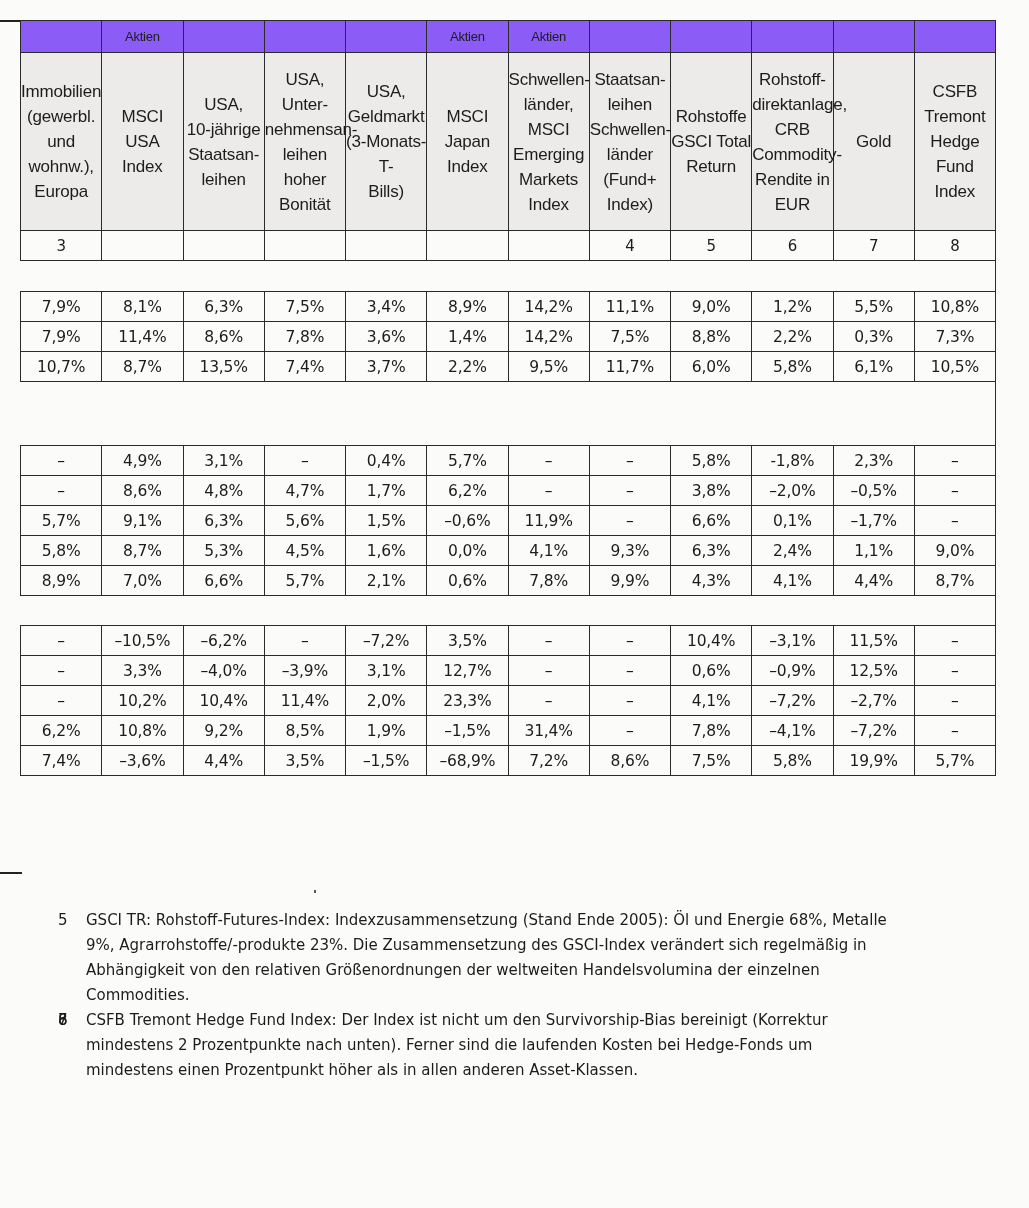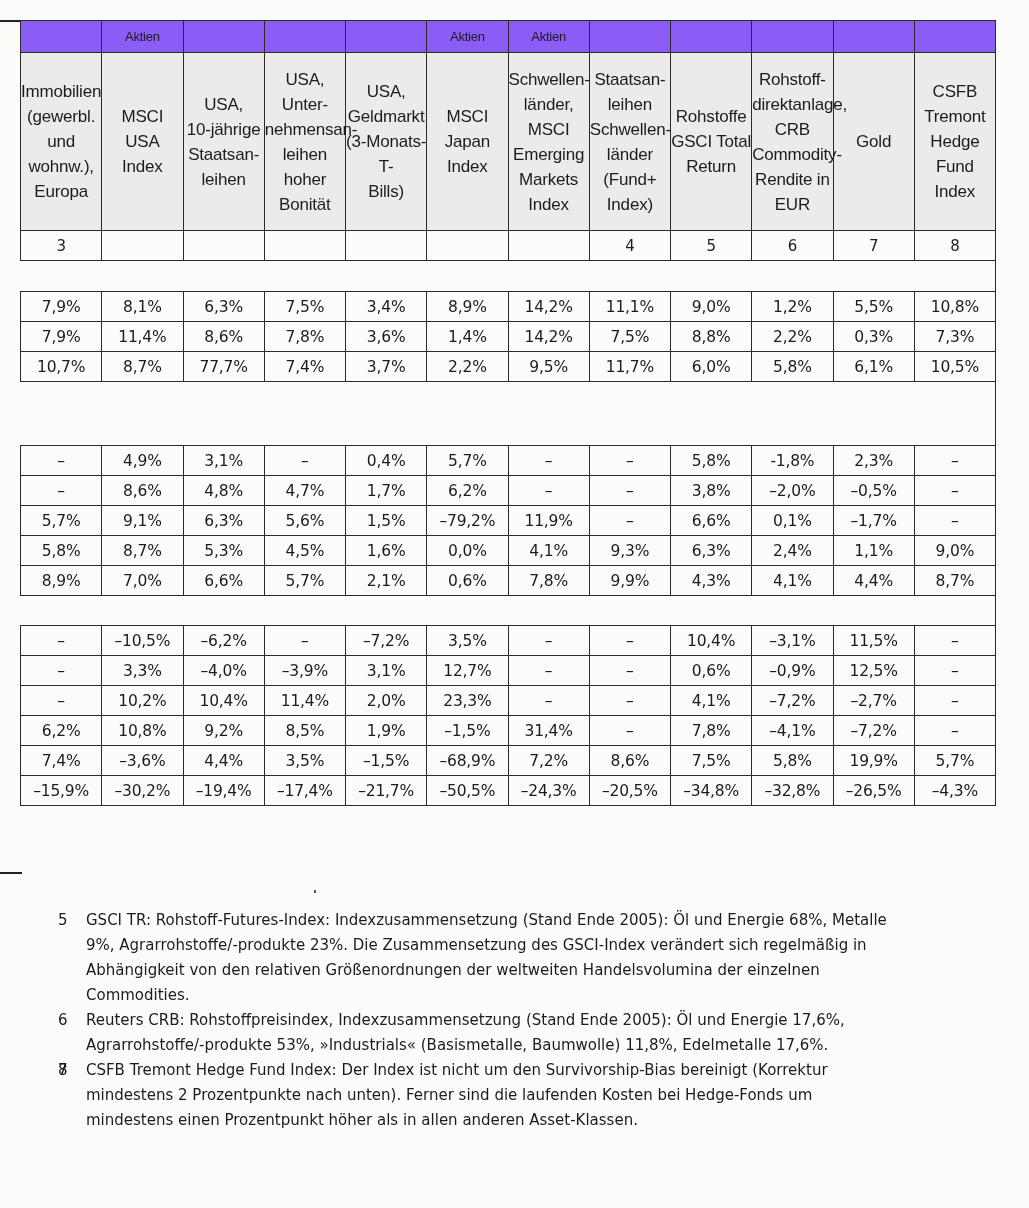--- a/index.html
+++ b/index.html
@@ -220,21 +220,21 @@
         <td>14,2%</td>
         <td>7,5%</td>
         <td>8,8%</td>
         <td>2,2%</td>
         <td>0,3%</td>
         <td>7,3%</td>
       </tr>
       <tr class="data">
         <td>10,7%</td>
         <td>8,7%</td>
-        <td>77,7%</td>
+        <td>13,5%</td>
         <td>7,4%</td>
         <td>3,7%</td>
         <td>2,2%</td>
         <td>9,5%</td>
         <td>11,7%</td>
         <td>6,0%</td>
         <td>5,8%</td>
         <td>6,1%</td>
         <td>10,5%</td>
       </tr>
@@ -268,21 +268,21 @@
         <td>–2,0%</td>
         <td>–0,5%</td>
         <td>–</td>
       </tr>
       <tr class="data">
         <td>5,7%</td>
         <td>9,1%</td>
         <td>6,3%</td>
         <td>5,6%</td>
         <td>1,5%</td>
-        <td>–79,2%</td>
+        <td>–0,6%</td>
         <td>11,9%</td>
         <td>–</td>
         <td>6,6%</td>
         <td>0,1%</td>
         <td>–1,7%</td>
         <td>–</td>
       </tr>
       <tr class="data">
         <td>5,8%</td>
         <td>8,7%</td>
@@ -377,35 +377,21 @@
         <td>3,5%</td>
         <td>–1,5%</td>
         <td>–68,9%</td>
         <td>7,2%</td>
         <td>8,6%</td>
         <td>7,5%</td>
         <td>5,8%</td>
         <td>19,9%</td>
         <td>5,7%</td>
       </tr>
-      <tr class="data">
-        <td>–15,9%</td>
-        <td>–30,2%</td>
-        <td>–19,4%</td>
-        <td>–17,4%</td>
-        <td>–21,7%</td>
-        <td>–50,5%</td>
-        <td>–24,3%</td>
-        <td>–20,5%</td>
-        <td>–34,8%</td>
-        <td>–32,8%</td>
-        <td>–26,5%</td>
-        <td>–4,3%</td>
-      </tr>
     </tbody>
 </table>
 
 <div class="footnotes" id="footnotes">
     <div class="fn"><span class="num">5</span><span>GSCI TR: Rohstoff-Futures-Index: Indexzusammensetzung (Stand Ende 2005): Öl und Energie 68%, Metalle 9%, Agrarrohstoffe/-produkte 23%. Die Zusammensetzung des GSCI-Index verändert sich regelmäßig in Abhängigkeit von den relativen Größenordnungen der weltweiten Handelsvolumina der einzelnen Commodities.</span></div>
-    <div class="fn"><span class="num">6</span><span>Reuters CRB: Rohstoffpreisindex, Indexzusammensetzung (Stand Ende 2005): Öl und Energie 17,6%, Agrarrohstoffe/-produkte 53%, »Industrials« (Basismetalle, Baumwolle) 11,8%, Edelmetalle 17,6%.</span></div>
+    <div class="fn"><span class="num">6</span></div>
     <div class="fn"><span class="num">7</span></div>
     <div class="fn"><span class="num">8</span><span>CSFB Tremont Hedge Fund Index: Der Index ist nicht um den Survivorship-Bias bereinigt (Korrektur mindestens 2 Prozentpunkte nach unten). Ferner sind die laufenden Kosten bei Hedge-Fonds um mindestens einen Prozentpunkt höher als in allen anderen Asset-Klassen.</span></div>
   </div>
 
 </body></html>

